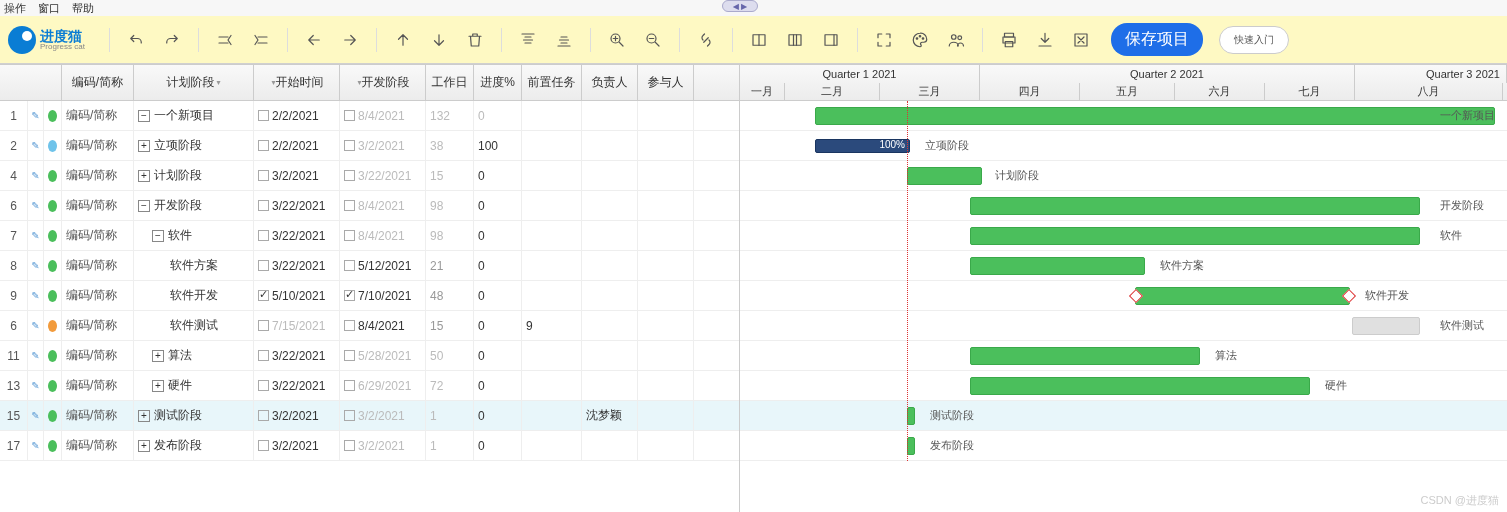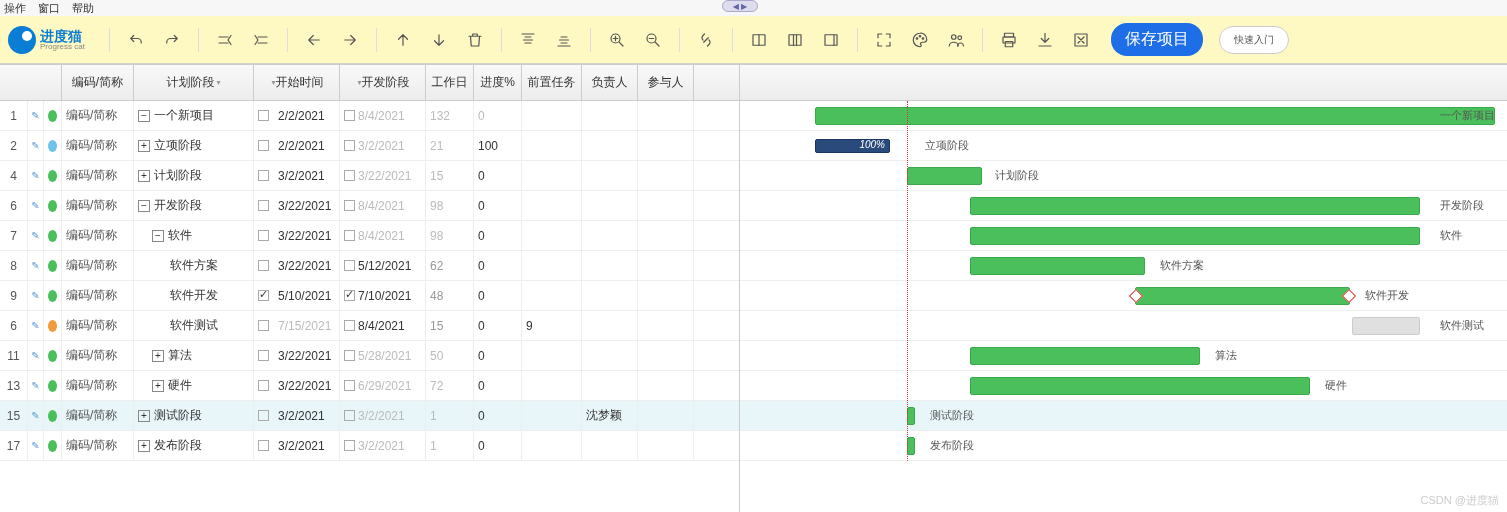--- a/index.html
+++ b/index.html
@@ -25,21 +25,21 @@
 .sort-icon { font-size: 8px; color: #999; margin-left:2px; }
 .grid-body { }
 .row { height: 30px; display: flex; border-bottom: 1px solid #eee; align-items: center; }
 .row.sel { background: #e8f6fa; }
 .cell { border-right: 1px solid #eee; height: 100%; display: flex; align-items: center; padding: 0 4px; overflow: hidden; white-space: nowrap; }
 .c-idx { width: 28px; justify-content: center; color: #555; }
 .c-edit { width: 16px; justify-content: center; }
 .c-dot { width: 18px; justify-content: center; }
 .c-code { width: 72px; color: #555; }
 .c-name { width: 120px; }
-.c-sd { width: 86px; gap: 6px; }
+.c-sd { width: 86px; }
 .c-ed { width: 86px; }
 .c-wd { width: 48px; color: #999; }
 .c-pg { width: 48px; }
 .c-pre { width: 60px; }
 .c-own { width: 56px; text-align: center; }
 .c-part { width: 56px; }
 .dot { width: 12px; height: 12px; border-radius: 50%; }
 .pencil { color: #5b9bd5; font-size: 10px; }
 .exp { width: 12px; height: 12px; border: 1px solid #888; display: inline-flex; align-items: center; justify-content: center; font-size: 10px; line-height: 1; margin-right: 4px; cursor: pointer; flex-shrink:0; }
 .chk { width: 11px; height: 11px; border: 1px solid #aaa; display: inline-block; margin-right: 3px; flex-shrink: 0; position: relative; }
@@ -287,21 +287,21 @@
           <div class="cell c-code">编码/简称</div>
           <div class="cell c-name "><span class="exp">+</span>立项阶段</div>
           <div class="cell c-sd">
             <span class="chk "></span>
             <span class="">2/2/2021</span>
           </div>
           <div class="cell c-ed">
             <span class="chk "></span>
             <span class="ghost">3/2/2021</span>
           </div>
-          <div class="cell c-wd ghost">21</div>
+          <div class="cell c-wd ghost">38</div>
           <div class="cell c-pg ">100</div>
           <div class="cell c-pre"></div>
           <div class="cell c-own"></div>
           <div class="cell c-part"></div>
         </div>
         <div class="row">
           <div class="cell c-idx">4</div>
           <div class="cell c-edit">
             <span class="pencil">✎</span>
           </div>
@@ -383,21 +383,21 @@
           <div class="cell c-code">编码/简称</div>
           <div class="cell c-name indent2">软件方案</div>
           <div class="cell c-sd">
             <span class="chk "></span>
             <span class="">3/22/2021</span>
           </div>
           <div class="cell c-ed">
             <span class="chk "></span>
             <span class="">5/12/2021</span>
           </div>
-          <div class="cell c-wd ">62</div>
+          <div class="cell c-wd ">21</div>
           <div class="cell c-pg ">0</div>
           <div class="cell c-pre"></div>
           <div class="cell c-own"></div>
           <div class="cell c-part"></div>
         </div>
         <div class="row">
           <div class="cell c-idx">9</div>
           <div class="cell c-edit">
             <span class="pencil">✎</span>
           </div>
@@ -538,29 +538,44 @@
           <div class="cell c-pg ">0</div>
           <div class="cell c-pre"></div>
           <div class="cell c-own"></div>
           <div class="cell c-part"></div>
         </div>
       </div>
   </div>
 
   <div class="gantt">
     <div class="gantt-hdr">
+      <div class="gh-top">
+        <div class="gh-cell" style="width:240px">Quarter 1 2021</div>
+        <div class="gh-cell" style="width:375px">Quarter 2 2021</div>
+        <div class="gh-cell" style="flex:1;justify-content:flex-end;padding-right:6px">Quarter 3 2021</div>
+      </div>
+      <div class="gh-bot" id="months">
+          <div class="gh-cell" style="width: 45px;">一月</div>
+          <div class="gh-cell" style="width: 95px;">二月</div>
+          <div class="gh-cell" style="width: 100px;">三月</div>
+          <div class="gh-cell" style="width: 100px;">四月</div>
+          <div class="gh-cell" style="width: 95px;">五月</div>
+          <div class="gh-cell" style="width: 90px;">六月</div>
+          <div class="gh-cell" style="width: 90px;">七月</div>
+          <div class="gh-cell" style="width: 148px;">八月</div>
+        </div>
     </div>
     <div class="gantt-body" id="gantt-body">
       <div class="today-line" style="left:167px"></div>
     <div class="grow">
           <div class="bar green" style="left: 75px; width: 680px;"></div>
           <div class="bar-label" style="left: 700px;">一个新项目</div>
         </div>
         <div class="grow">
-          <div class="bar sum" style="left: 75px; width: 75px; font-style: italic;">
+          <div class="bar sum" style="left: 75px; width: 95px;">
             <span class="pct">100%</span>
           </div>
           <div class="bar-label" style="left: 185px;">立项阶段</div>
         </div>
         <div class="grow">
           <div class="bar green" style="left: 167px; width: 75px;"></div>
           <div class="bar-label" style="left: 255px;">计划阶段</div>
         </div>
         <div class="grow">
           <div class="bar green" style="left: 230px; width: 450px;"></div>

